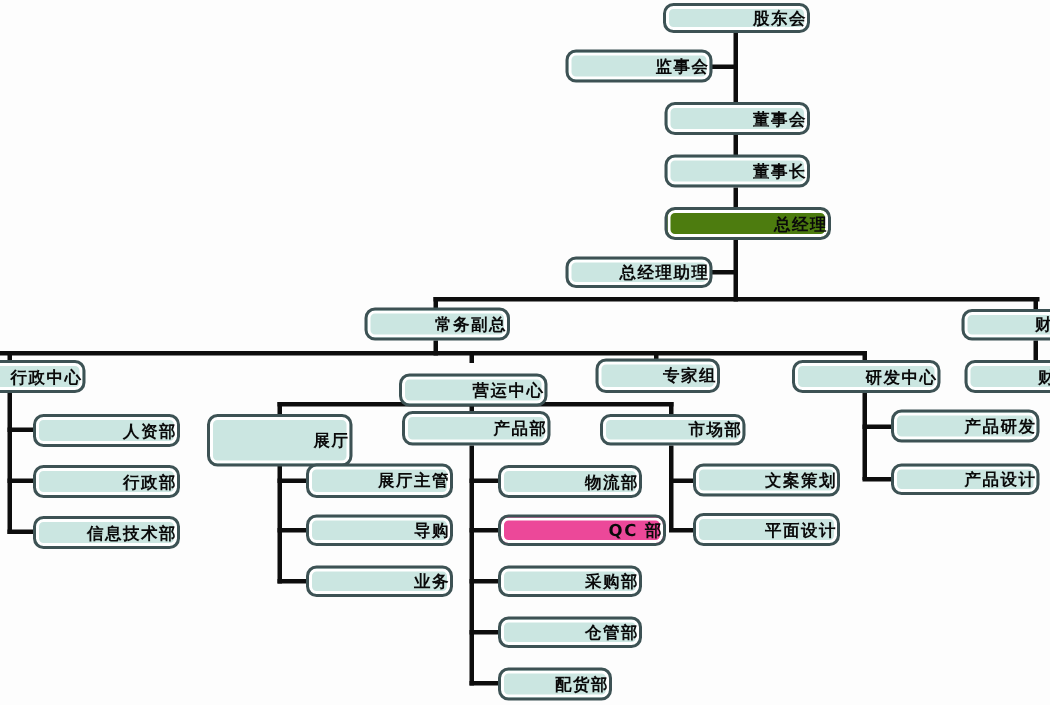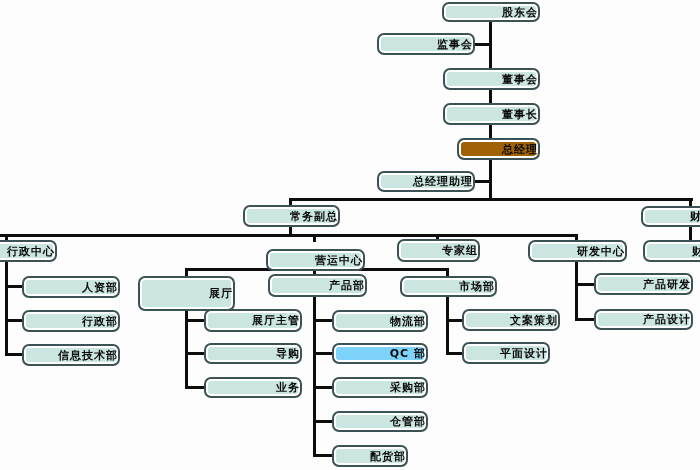--- a/index.html
+++ b/index.html
@@ -77,21 +77,21 @@
       </div>
       <div class="node" style="left: 377px; top: 33px; width: 98px; height: 22px; background: rgb(203, 230, 225); border: 2px solid rgb(61, 82, 84); box-shadow: rgb(255, 255, 255) 0px 0px 0px 2px inset; color: rgb(10, 10, 10);">
         <span>监事会</span>
       </div>
       <div class="node" style="left: 443px; top: 68px; width: 97px; height: 22px; background: rgb(203, 230, 225); border: 2px solid rgb(61, 82, 84); box-shadow: rgb(255, 255, 255) 0px 0px 0px 2px inset; color: rgb(10, 10, 10); padding-left: 43px;">
         <span>董事会</span>
       </div>
       <div class="node" style="left: 443px; top: 103px; width: 97px; height: 22px; background: rgb(203, 230, 225); border: 2px solid rgb(61, 82, 84); box-shadow: rgb(255, 255, 255) 0px 0px 0px 2px inset; color: rgb(10, 10, 10);">
         <span>董事长</span>
       </div>
-      <div class="node" style="left: 443px; top: 138px; width: 83px; height: 22px; background: #a16207; border: 2px solid rgb(61, 82, 84); box-shadow: rgb(255, 255, 255) 0px 0px 0px 2px inset; color: rgb(10, 10, 10); margin-left: 14px;">
+      <div class="node" style="left: 443px; top: 138px; width: 111px; height: 22px; background: #4d7c0f; border: 2px solid rgb(61, 82, 84); box-shadow: rgb(255, 255, 255) 0px 0px 0px 2px inset; color: rgb(10, 10, 10);">
         <span>总经理</span>
       </div>
       <div class="node" style="left: 377px; top: 171px; width: 98px; height: 21px; background: rgb(203, 230, 225); border: 2px solid rgb(61, 82, 84); box-shadow: rgb(255, 255, 255) 0px 0px 0px 2px inset; color: rgb(10, 10, 10);">
         <span>总经理助理</span>
       </div>
       <div class="node" style="left: 243px; top: 205px; width: 97px; height: 22px; background: rgb(203, 230, 225); border: 2px solid rgb(61, 82, 84); box-shadow: rgb(255, 255, 255) 0px 0px 0px 2px inset; color: rgb(10, 10, 10);">
         <span>常务副总</span>
       </div>
       <div class="node" style="left: 641px; top: 206px; width: 99px; height: 21px; background: rgb(203, 230, 225); border: 2px solid rgb(61, 82, 84); box-shadow: rgb(255, 255, 255) 0px 0px 0px 2px inset; color: rgb(10, 10, 10);">
         <span>财务总监</span>
@@ -134,36 +134,36 @@
       </div>
       <div class="node" style="left: 204px; top: 343px; width: 98px; height: 21px; background: rgb(203, 230, 225); border: 2px solid rgb(61, 82, 84); box-shadow: rgb(255, 255, 255) 0px 0px 0px 2px inset; color: rgb(10, 10, 10);">
         <span>导购</span>
       </div>
       <div class="node" style="left: 204px; top: 377px; width: 98px; height: 21px; background: rgb(203, 230, 225); border: 2px solid rgb(61, 82, 84); box-shadow: rgb(255, 255, 255) 0px 0px 0px 2px inset; color: rgb(10, 10, 10);">
         <span>业务</span>
       </div>
       <div class="node" style="left: 332px; top: 310px; width: 96px; height: 22px; background: rgb(203, 230, 225); border: 2px solid rgb(61, 82, 84); box-shadow: rgb(255, 255, 255) 0px 0px 0px 2px inset; color: rgb(10, 10, 10);">
         <span>物流部</span>
       </div>
-      <div class="node" style="left: 332px; top: 343px; width: 96px; height: 21px; background: #7dd3fc; border: 2px solid rgb(61, 82, 84); box-shadow: rgb(255, 255, 255) 0px 0px 0px 2px inset; color: rgb(10, 10, 10);">
+      <div class="node" style="left: 332px; top: 343px; width: 112px; height: 21px; background: #ec4899; border: 2px solid rgb(61, 82, 84); box-shadow: rgb(255, 255, 255) 0px 0px 0px 2px inset; color: rgb(10, 10, 10);">
         <span>QC 部</span>
       </div>
       <div class="node" style="left: 332px; top: 377px; width: 96px; height: 21px; background: rgb(203, 230, 225); border: 2px solid rgb(61, 82, 84); box-shadow: rgb(255, 255, 255) 0px 0px 0px 2px inset; color: rgb(10, 10, 10);">
         <span>采购部</span>
       </div>
       <div class="node" style="left: 332px; top: 411px; width: 96px; height: 21px; background: rgb(203, 230, 225); border: 2px solid rgb(61, 82, 84); box-shadow: rgb(255, 255, 255) 0px 0px 0px 2px inset; color: rgb(10, 10, 10);">
         <span>仓管部</span>
       </div>
       <div class="node" style="left: 332px; top: 445px; width: 76px; height: 22px; background: rgb(203, 230, 225); border: 2px solid rgb(61, 82, 84); box-shadow: rgb(255, 255, 255) 0px 0px 0px 2px inset; color: rgb(10, 10, 10);">
         <span>配货部</span>
       </div>
       <div class="node" style="left: 462px; top: 309px; width: 98px; height: 22px; background: rgb(203, 230, 225); border: 2px solid rgb(61, 82, 84); box-shadow: rgb(255, 255, 255) 0px 0px 0px 2px inset; color: rgb(10, 10, 10);">
         <span>文案策划</span>
       </div>
-      <div class="node" style="left: 462px; top: 342px; width: 88px; height: 22px; background: rgb(203, 230, 225); border: 2px solid rgb(61, 82, 84); box-shadow: rgb(255, 255, 255) 0px 0px 0px 2px inset; color: rgb(10, 10, 10);">
+      <div class="node" style="left: 462px; top: 342px; width: 98px; height: 22px; background: rgb(203, 230, 225); border: 2px solid rgb(61, 82, 84); box-shadow: rgb(255, 255, 255) 0px 0px 0px 2px inset; color: rgb(10, 10, 10);">
         <span>平面设计</span>
       </div>
       <div class="node" style="left: 594px; top: 273px; width: 99px; height: 22px; background: rgb(203, 230, 225); border: 2px solid rgb(61, 82, 84); box-shadow: rgb(255, 255, 255) 0px 0px 0px 2px inset; color: rgb(10, 10, 10);">
         <span>产品研发</span>
       </div>
       <div class="node" style="left: 594px; top: 309px; width: 99px; height: 21px; background: rgb(203, 230, 225); border: 2px solid rgb(61, 82, 84); box-shadow: rgb(255, 255, 255) 0px 0px 0px 2px inset; color: rgb(10, 10, 10);">
         <span>产品设计</span>
       </div>
     </div>
 </div>

